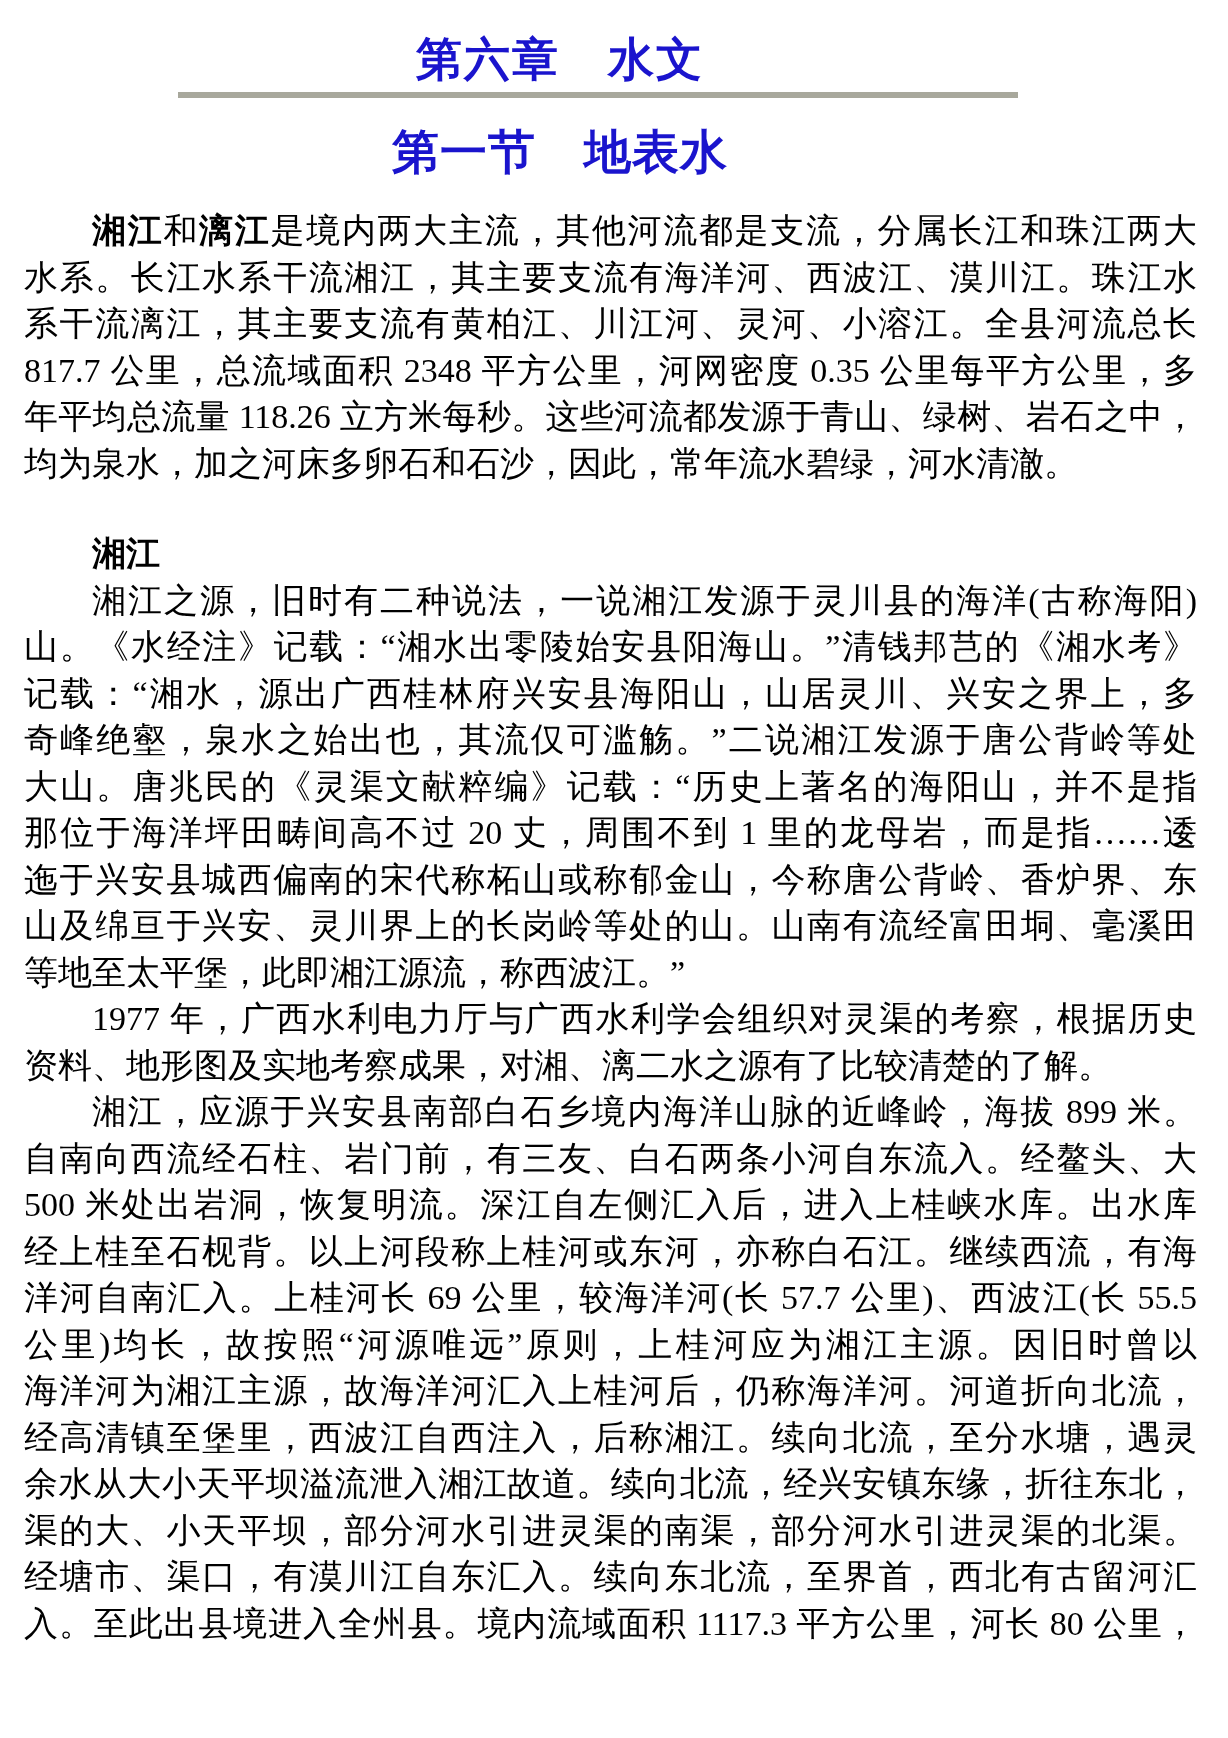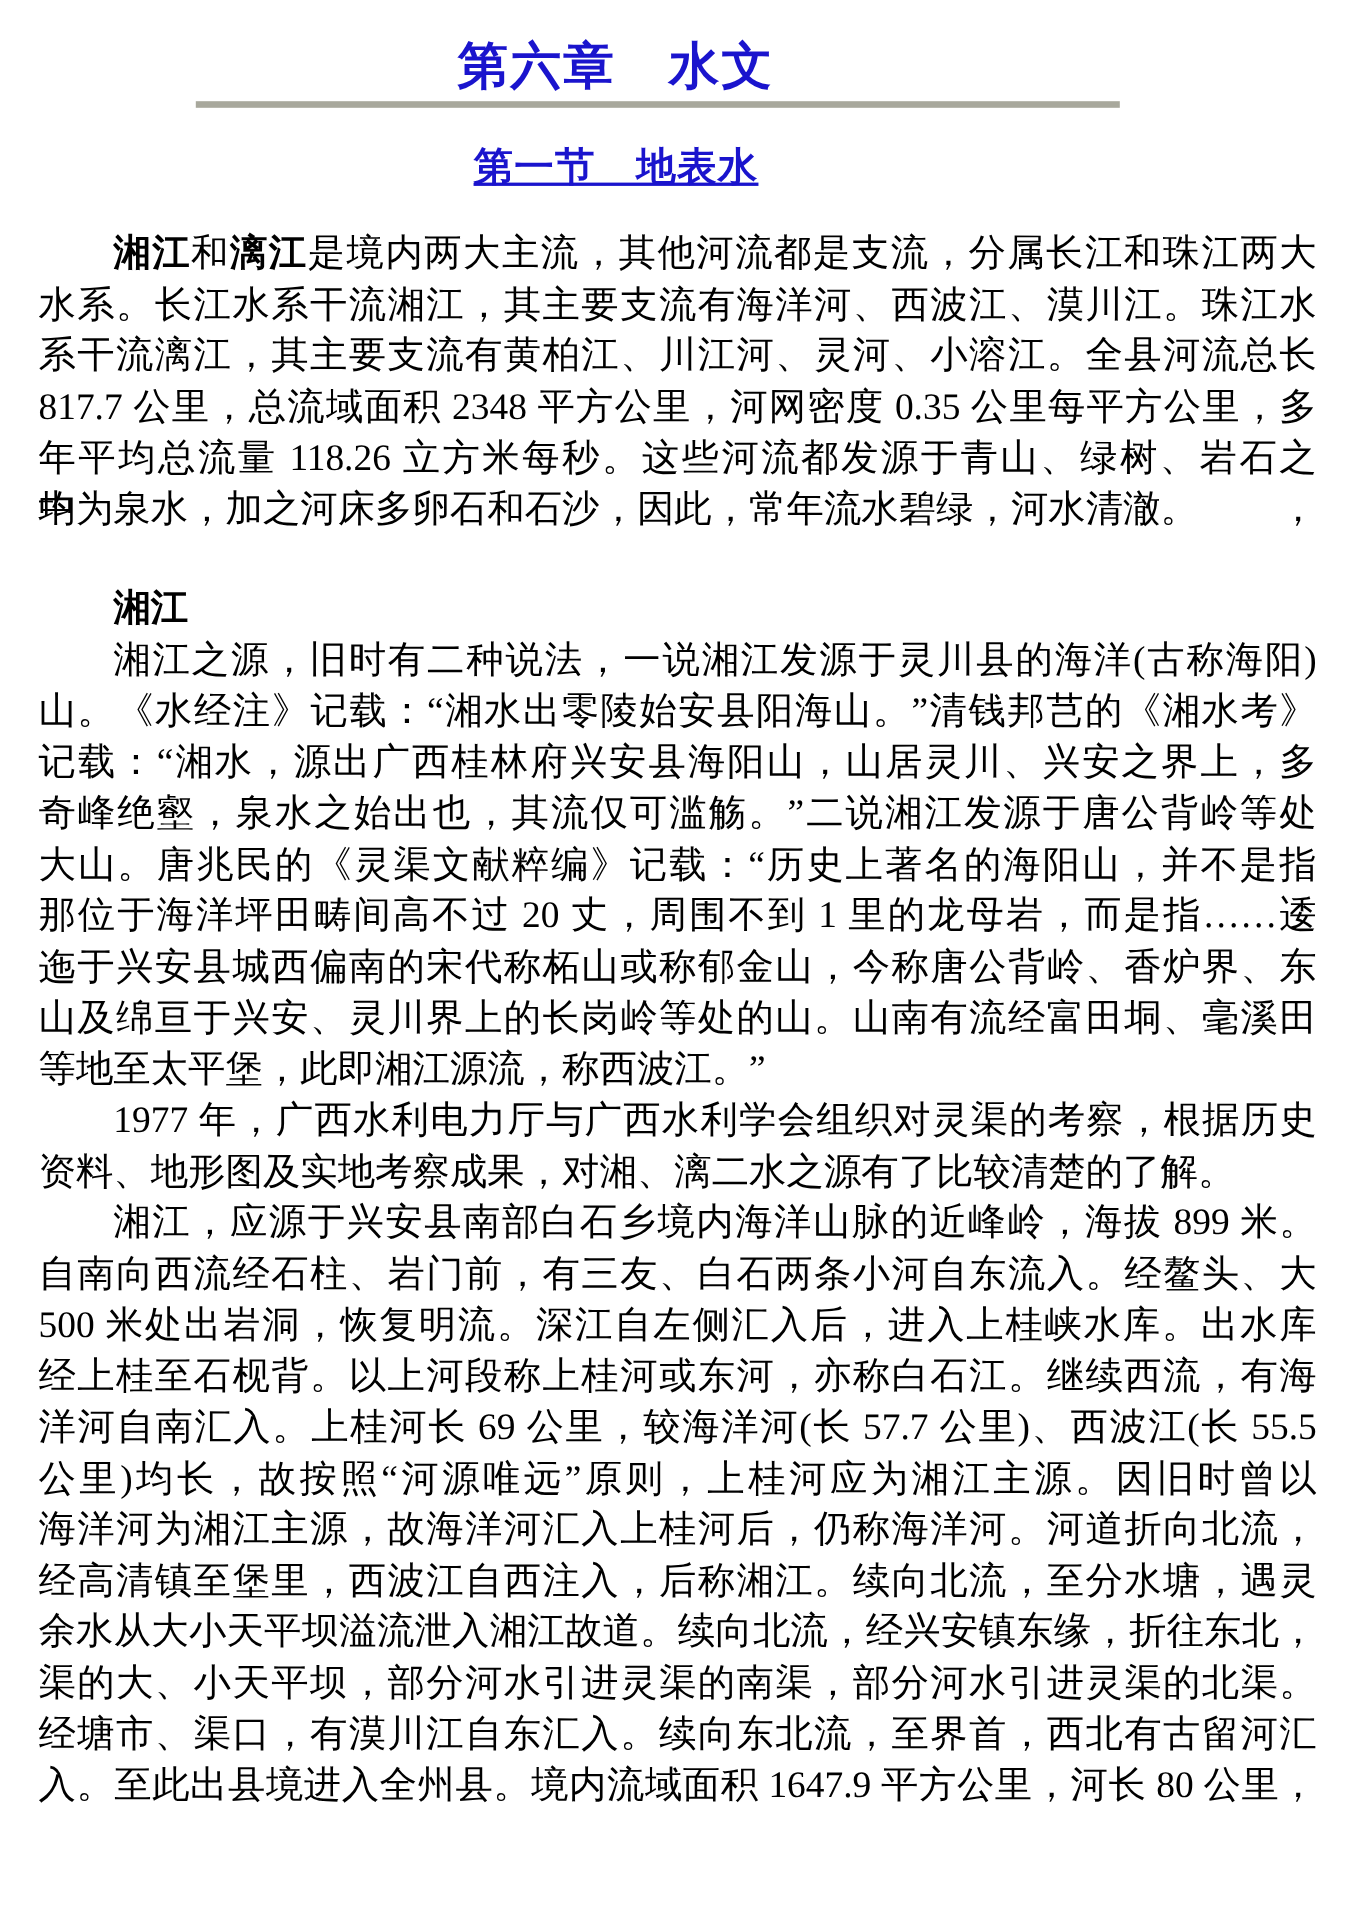--- a/index.html
+++ b/index.html
@@ -27,29 +27,28 @@
   .title-rule{
     position:absolute;
     left:178px;
     top:92px;
     width:840px;
     height:6px;
   }
   .section-title{
     margin:10px;
     margin-top:44px;
-    font-size:36px;
+    font-size:47px;
     line-height:44px;
     font-weight:700;
     letter-spacing:1px;
-    text-decoration:underline;
   }
   .body-text{
     margin-top:34px;
-    padding-left:35px;
+    padding-left:24px;
     padding-right:31px;
     font-size:34px;
   }
   .line{
     line-height:46.5px;
     height:46.5px;
     text-align:justify;
     text-align-last:justify;
     text-justify:inter-character;
     white-space:pre-wrap;
@@ -101,15 +100,15 @@
       <div class="line">自南向西流经石柱、岩门前，有三友、白石两条小河自东流入。经鳌头、大</div>
       <div class="line">500 米处出岩洞，恢复明流。深江自左侧汇入后，进入上桂峡水库。出水库</div>
       <div class="line">经上桂至石枧背。以上河段称上桂河或东河，亦称白石江。继续西流，有海</div>
       <div class="line">洋河自南汇入。上桂河长 69 公里，较海洋河(长 57.7 公里)、西波江(长 55.5</div>
       <div class="line">公里)均长，故按照“河源唯远”原则，上桂河应为湘江主源。因旧时曾以</div>
       <div class="line">海洋河为湘江主源，故海洋河汇入上桂河后，仍称海洋河。河道折向北流，</div>
       <div class="line">经高清镇至堡里，西波江自西注入，后称湘江。续向北流，至分水塘，遇灵</div>
       <div class="line">余水从大小天平坝溢流泄入湘江故道。续向北流，经兴安镇东缘，折往东北，</div>
       <div class="line">渠的大、小天平坝，部分河水引进灵渠的南渠，部分河水引进灵渠的北渠。</div>
       <div class="line">经塘市、渠口，有漠川江自东汇入。续向东北流，至界首，西北有古留河汇</div>
-      <div class="line">入。至此出县境进入全州县。境内流域面积 1647.9 平方公里，河长 80 公里，</div>
+      <div class="line">入。至此出县境进入全州县。境内流域面积 1117.3 平方公里，河长 80 公里，</div>
     </div>
 </div>
 
 </body></html>

